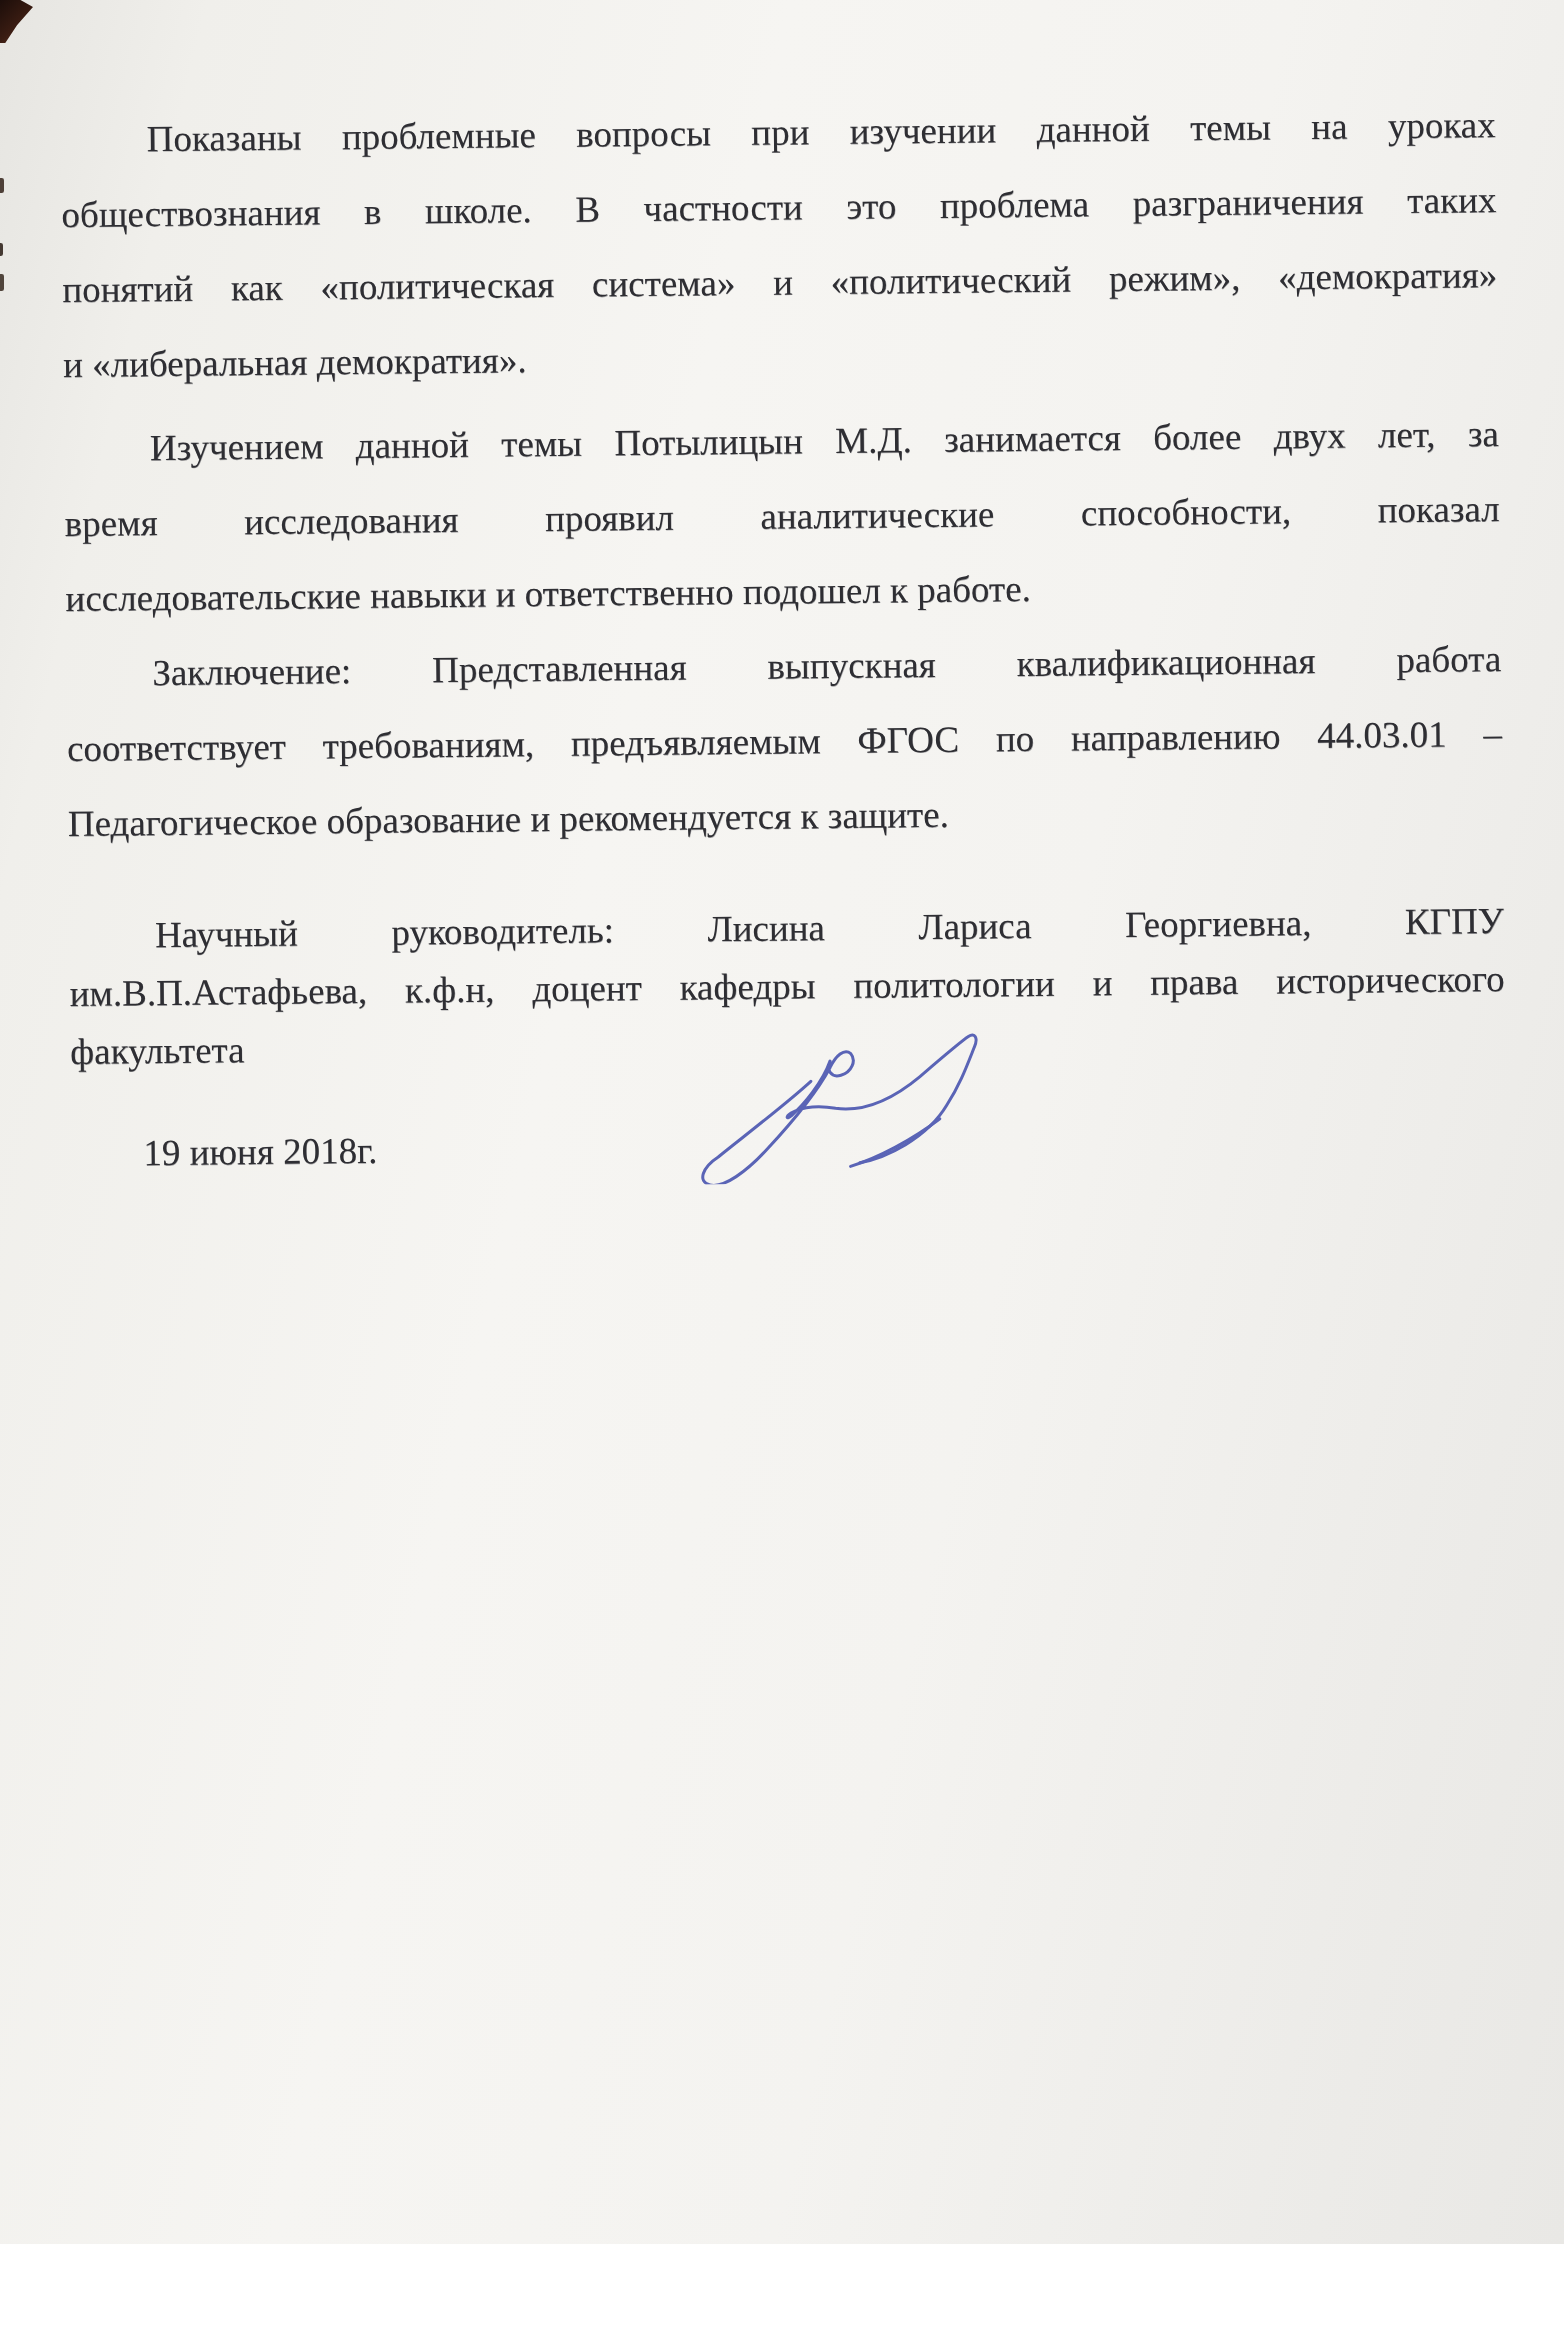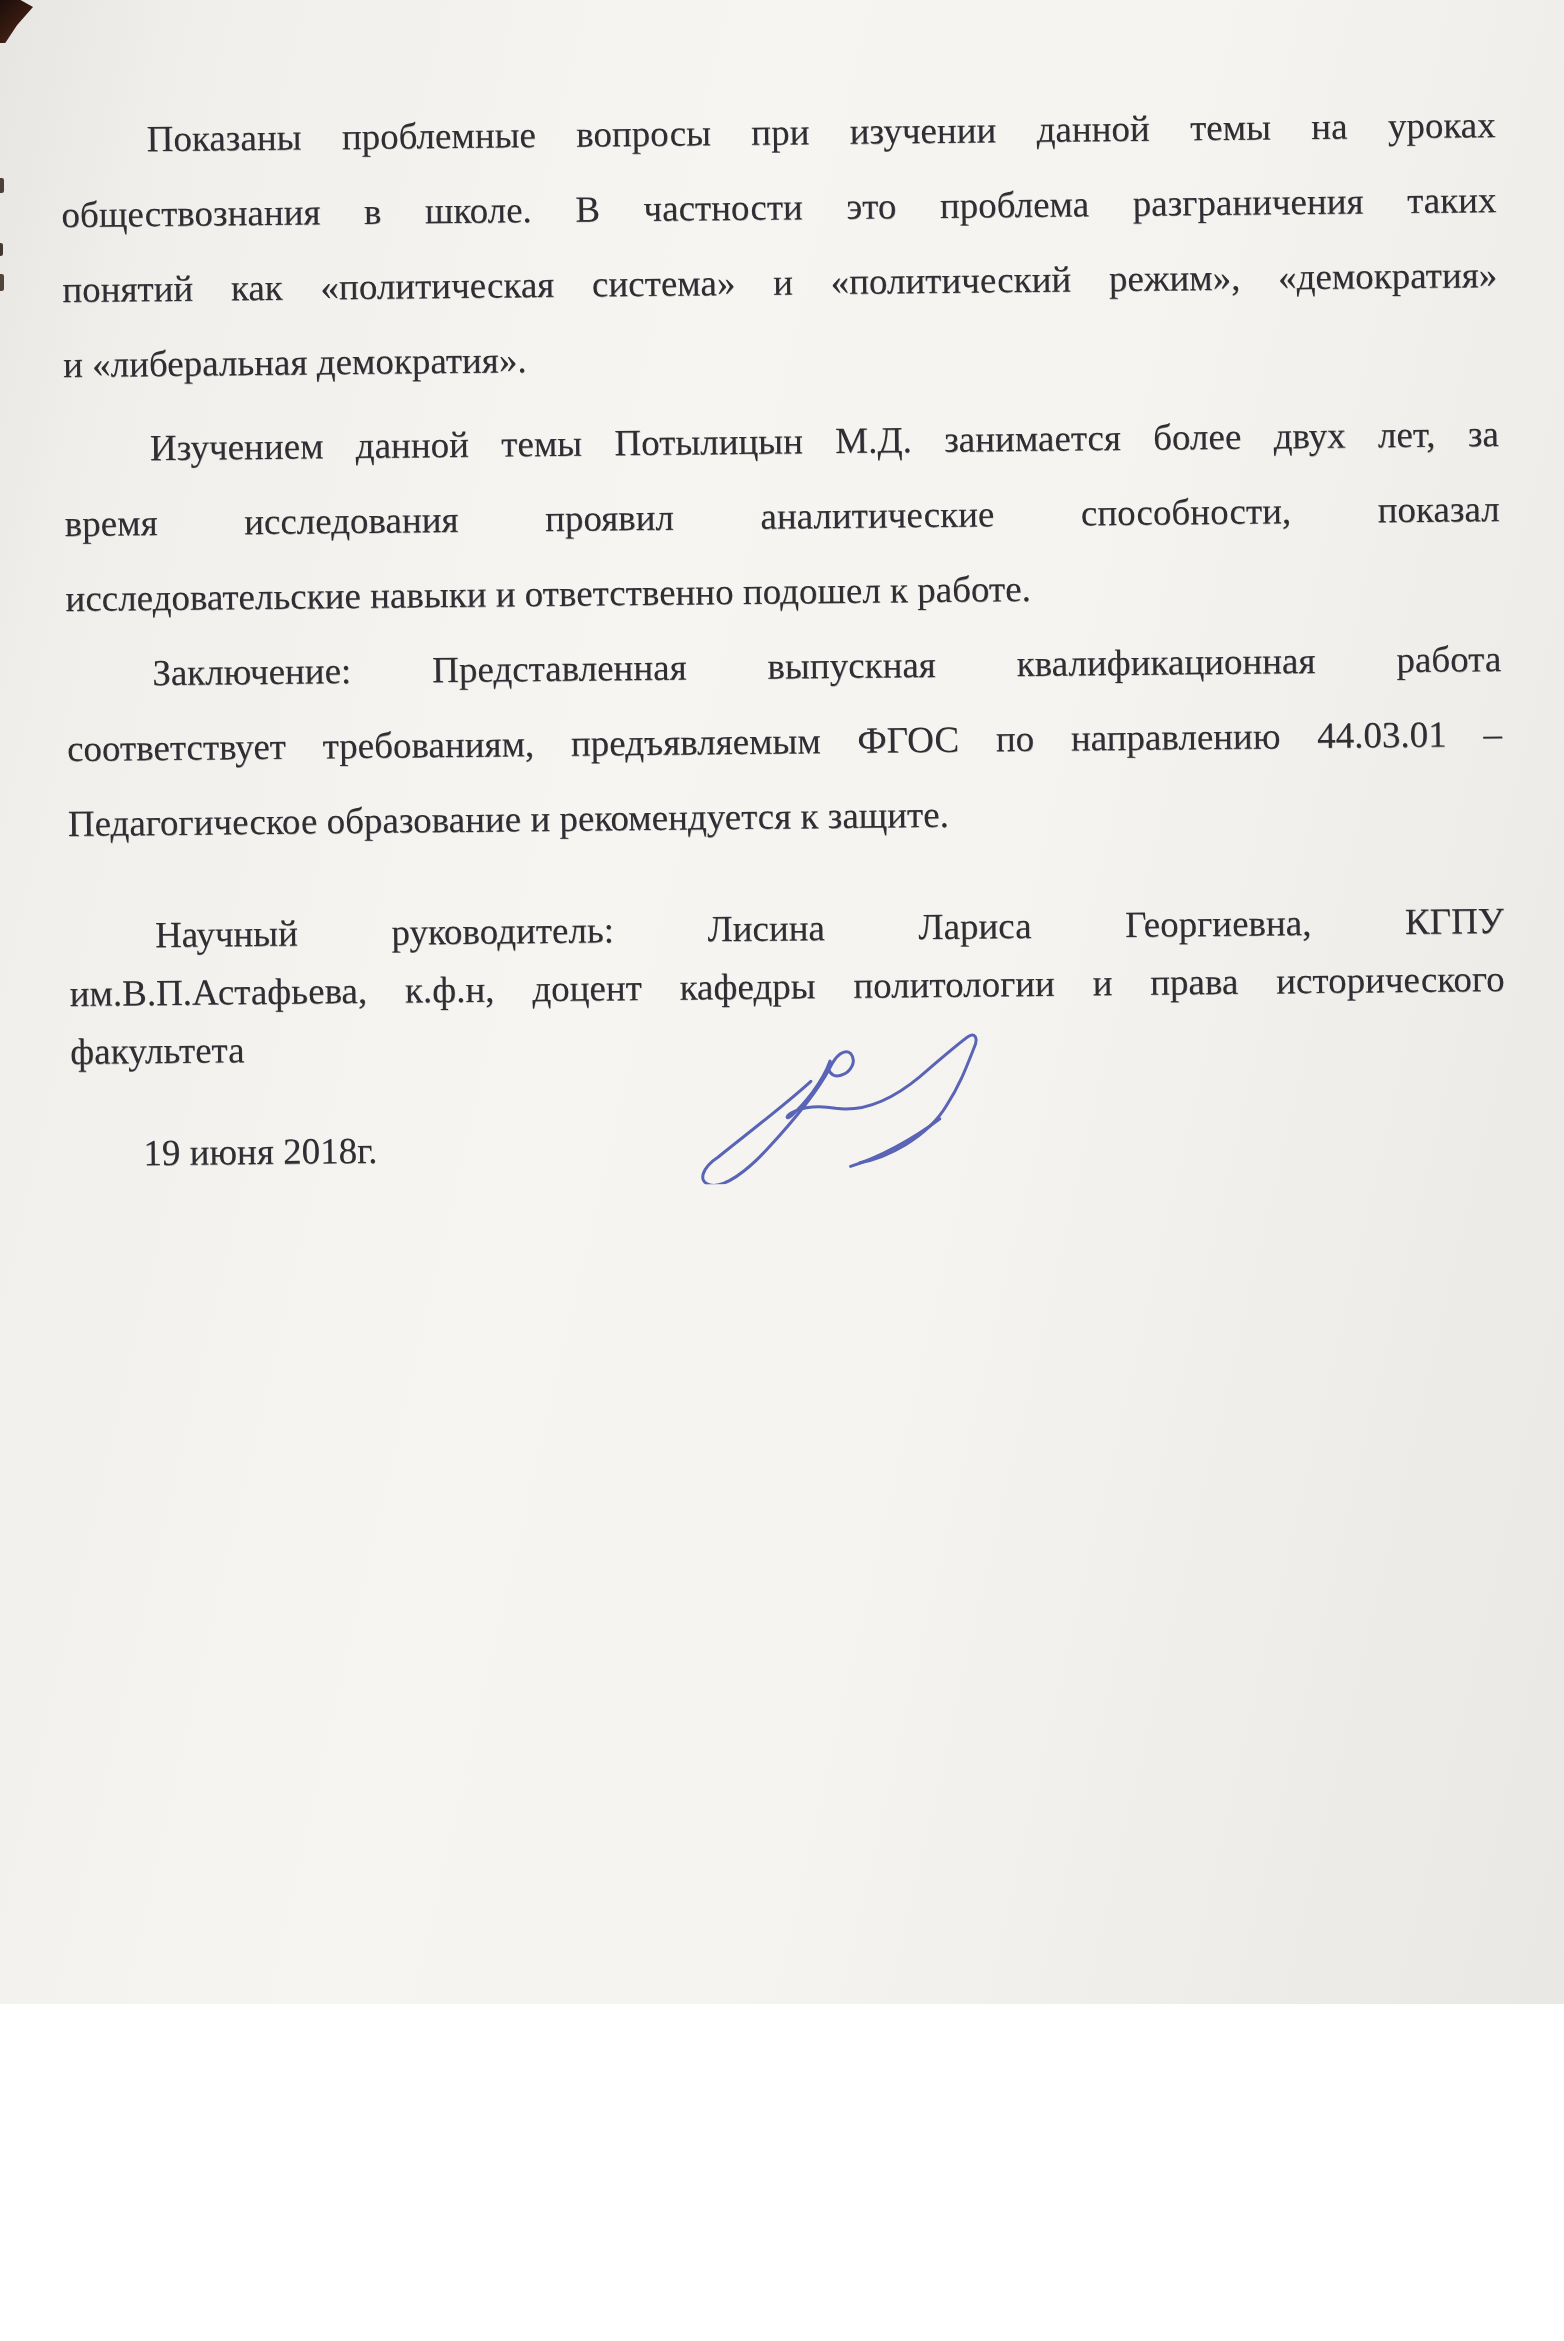--- a/index.html
+++ b/index.html
@@ -2,21 +2,21 @@
 <html style="font-size:11.5px"><head>
 <meta charset="utf-8">
 <style>
   html, body {
     margin: 0;
     padding: 0;
   }
   .page {
     position: relative;
     width: 1564px;
-    height: 2004px;
+    height: 2244px;
     overflow: hidden;
     background: linear-gradient(103deg,
       #e6e5e1 0%, #f0efeb 10%, #f6f5f2 38%,
       #f4f3f0 62%, #ecebe8 88%, #e9e8e5 100%);
     font-family: "Liberation Serif", "DejaVu Serif", serif;
     color: #2e2e33;
   }
   
   .artifact { position: absolute; }
   .corner-artifact {

